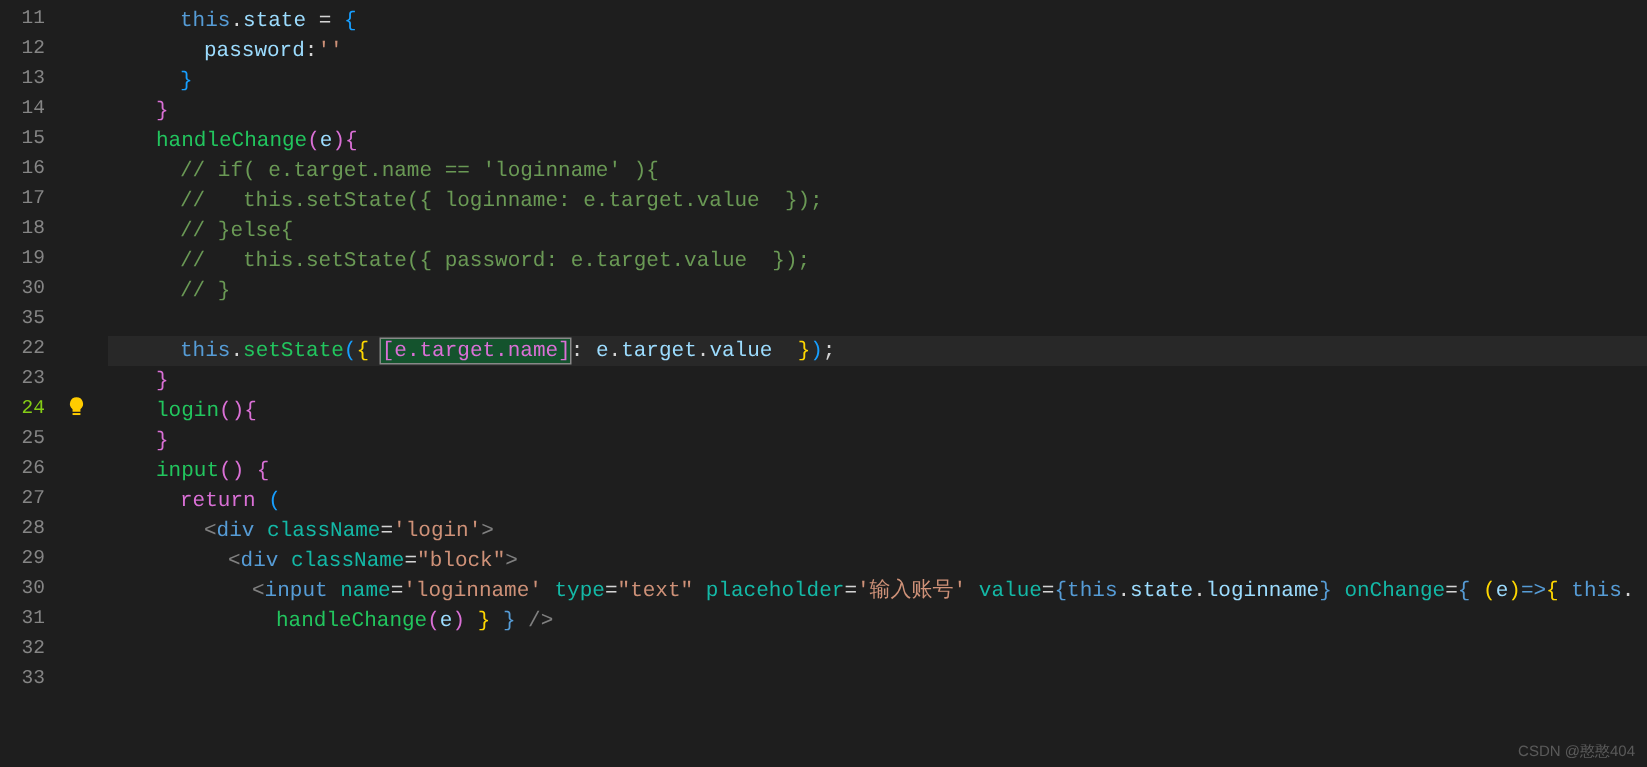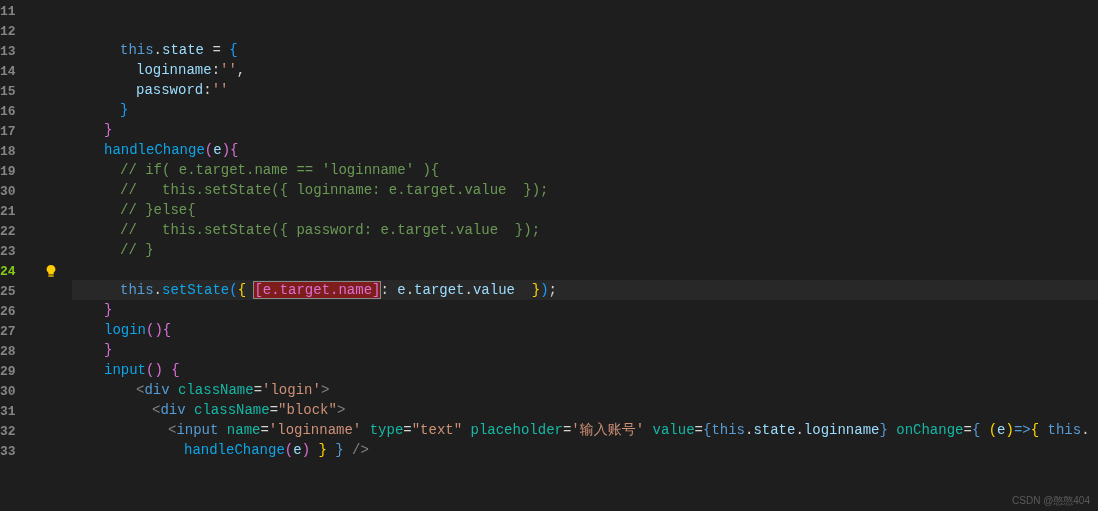--- a/index.html
+++ b/index.html
@@ -13,62 +13,61 @@
       overflow: hidden;
       position: relative;
     }
     .editor {
       display: flex;
       height: 100%;
     }
     .gutter {
       width: 44px;
       background: #1e1e1e;
+      text-align: right;
       color: #858585;
       user-select: none;
       padding-top: 2px;
-      font-weight: bold;
     }
     .gutter .ln {
       height: 20px;
       line-height: 20px;
       padding-right: 14px;
       font-size: 13px;
     }
     .gutter .ln.active {
       color: #84cc16;
     }
     .code {
       flex: 1;
       padding-top: 4px;
       position: relative;
-      margin-top: 36px;
     }
     .line {
       height: 20px;
       line-height: 20px;
       white-space: pre;
       position: relative;
     }
     .line.active-line {
       background: #282828;
     }
     .t-blue { color: #569cd6; }
     .t-lblue { color: #9cdcfe; }
-    .t-yellow { color: #0ea5e9; text-align: right; }
+    .t-yellow { color: #22c55e; text-align: right; }
     .t-orange { color: #ce9178; }
     .t-green { color: #6a9955; }
     .t-white { color: #d4d4d4; }
     .t-brace-y { color: #ffd700; }
     .t-brace-p { color: #da70d6; }
     .t-brace-b { color: #179fff; }
     .t-tag { color: #808080; }
     .t-attr { color: #14b8a6; }
     .sel {
-      background: #7f1d1d;
+      background: #14532d;
       outline: 1px solid #888;
     }
     .bulb {
       position: absolute;
       left: 44px;
       top: 264px;
       width: 14px;
       height: 14px;
       z-index: 5;
     }
@@ -92,55 +91,55 @@
     <div class="ln">11</div>
     <div class="ln">12</div>
     <div class="ln">13</div>
     <div class="ln">14</div>
     <div class="ln">15</div>
     <div class="ln">16</div>
     <div class="ln">17</div>
     <div class="ln">18</div>
     <div class="ln">19</div>
     <div class="ln">30</div>
-    <div class="ln">21</div>
+    <div class="ln">35</div>
     <div class="ln">22</div>
     <div class="ln">23</div>
     <div class="ln active">24</div>
     <div class="ln">25</div>
     <div class="ln">26</div>
     <div class="ln">27</div>
     <div class="ln">28</div>
     <div class="ln">29</div>
     <div class="ln">30</div>
     <div class="ln">31</div>
     <div class="ln">32</div>
     <div class="ln">33</div>
     <div class="ln"></div>
   </div>
 
   <div class="code">
     <div class="code-inner">
       <div class="line in3"><span class="t-blue">this</span><span class="t-white">.</span><span class="t-lblue">state</span><span class="t-white"> </span><span class="t-white">=</span><span class="t-white"> </span><span class="t-brace-b">{</span></div>
-      <div class="line in4"><span class="t-lblue">loginname</span><span class="t-white">:</span><span class="t-orange">''</span><span class="t-white">,</span></div>
       <div class="line in4"><span class="t-lblue">password</span><span class="t-white">:</span><span class="t-orange">''</span></div>
       <div class="line in3"><span class="t-brace-b">}</span></div>
       <div class="line in2"><span class="t-brace-p">}</span></div>
       <div class="line in2"><span class="t-yellow">handleChange</span><span class="t-brace-p">(</span><span class="t-lblue">e</span><span class="t-brace-p">)</span><span class="t-brace-p">{</span></div>
       <div class="line in3"><span class="t-green">// if( e.target.name == 'loginname' ){</span></div>
       <div class="line in3"><span class="t-green">//   this.setState({ loginname: e.target.value  });</span></div>
       <div class="line in3"><span class="t-green">// }else{</span></div>
       <div class="line in3"><span class="t-green">//   this.setState({ password: e.target.value  });</span></div>
       <div class="line in3"><span class="t-green">// }</span></div>
       <div class="line in0"></div>
       <div class="line active-line in3"><span class="t-blue">this</span><span class="t-white">.</span><span class="t-yellow">setState</span><span class="t-brace-b">(</span><span class="t-brace-y">{</span><span class="t-white"> </span><span class="t-brace-p sel">[e.target.name]</span><span class="t-white">: </span><span class="t-lblue">e</span><span class="t-white">.</span><span class="t-lblue">target</span><span class="t-white">.</span><span class="t-lblue">value</span><span class="t-white">  </span><span class="t-brace-y">}</span><span class="t-brace-b">)</span><span class="t-white">;</span></div>
       <div class="line in2"><span class="t-brace-p">}</span></div>
       <div class="line in2"><span class="t-yellow">login</span><span class="t-brace-p">(</span><span class="t-brace-p">)</span><span class="t-brace-p">{</span></div>
       <div class="line in2"><span class="t-brace-p">}</span></div>
       <div class="line in2"><span class="t-yellow">input</span><span class="t-brace-p">(</span><span class="t-brace-p">)</span><span class="t-white"> </span><span class="t-brace-p">{</span></div>
+      <div class="line in3"><span class="t-brace-p">return</span><span class="t-white"> </span><span class="t-brace-b">(</span></div>
       <div class="line in4"><span class="t-tag">&lt;</span><span class="t-blue">div</span><span class="t-white"> </span><span class="t-attr">className</span><span class="t-white">=</span><span class="t-orange">'login'</span><span class="t-tag">&gt;</span></div>
       <div class="line in5"><span class="t-tag">&lt;</span><span class="t-blue">div</span><span class="t-white"> </span><span class="t-attr">className</span><span class="t-white">=</span><span class="t-orange">"block"</span><span class="t-tag">&gt;</span></div>
       <div class="line in6"><span class="t-tag">&lt;</span><span class="t-blue">input</span><span class="t-white"> </span><span class="t-attr">name</span><span class="t-white">=</span><span class="t-orange">'loginname'</span><span class="t-white"> </span><span class="t-attr">type</span><span class="t-white">=</span><span class="t-orange">"text"</span><span class="t-white"> </span><span class="t-attr">placeholder</span><span class="t-white">=</span><span class="t-orange">'输入账号'</span><span class="t-white"> </span><span class="t-attr">value</span><span class="t-white">=</span><span class="t-blue">{</span><span class="t-blue">this</span><span class="t-white">.</span><span class="t-lblue">state</span><span class="t-white">.</span><span class="t-lblue">loginname</span><span class="t-blue">}</span><span class="t-white"> </span><span class="t-attr">onChange</span><span class="t-white">=</span><span class="t-blue">{</span><span class="t-white"> </span><span class="t-brace-y">(</span><span class="t-lblue">e</span><span class="t-brace-y">)</span><span class="t-blue">=&gt;</span><span class="t-brace-y">{</span><span class="t-white"> </span><span class="t-blue">this</span><span class="t-white">.</span></div>
       <div class="line" style="padding-left:112px"><span class="t-yellow">handleChange</span><span class="t-brace-p">(</span><span class="t-lblue">e</span><span class="t-brace-p">)</span><span class="t-white"> </span><span class="t-brace-y">}</span><span class="t-white"> </span><span class="t-blue">}</span><span class="t-white"> </span><span class="t-tag">/&gt;</span></div>
     </div>
   </div>
 </div>
 
 <div class="bulb">
   <svg viewBox="0 0 16 16" width="14" height="14">

